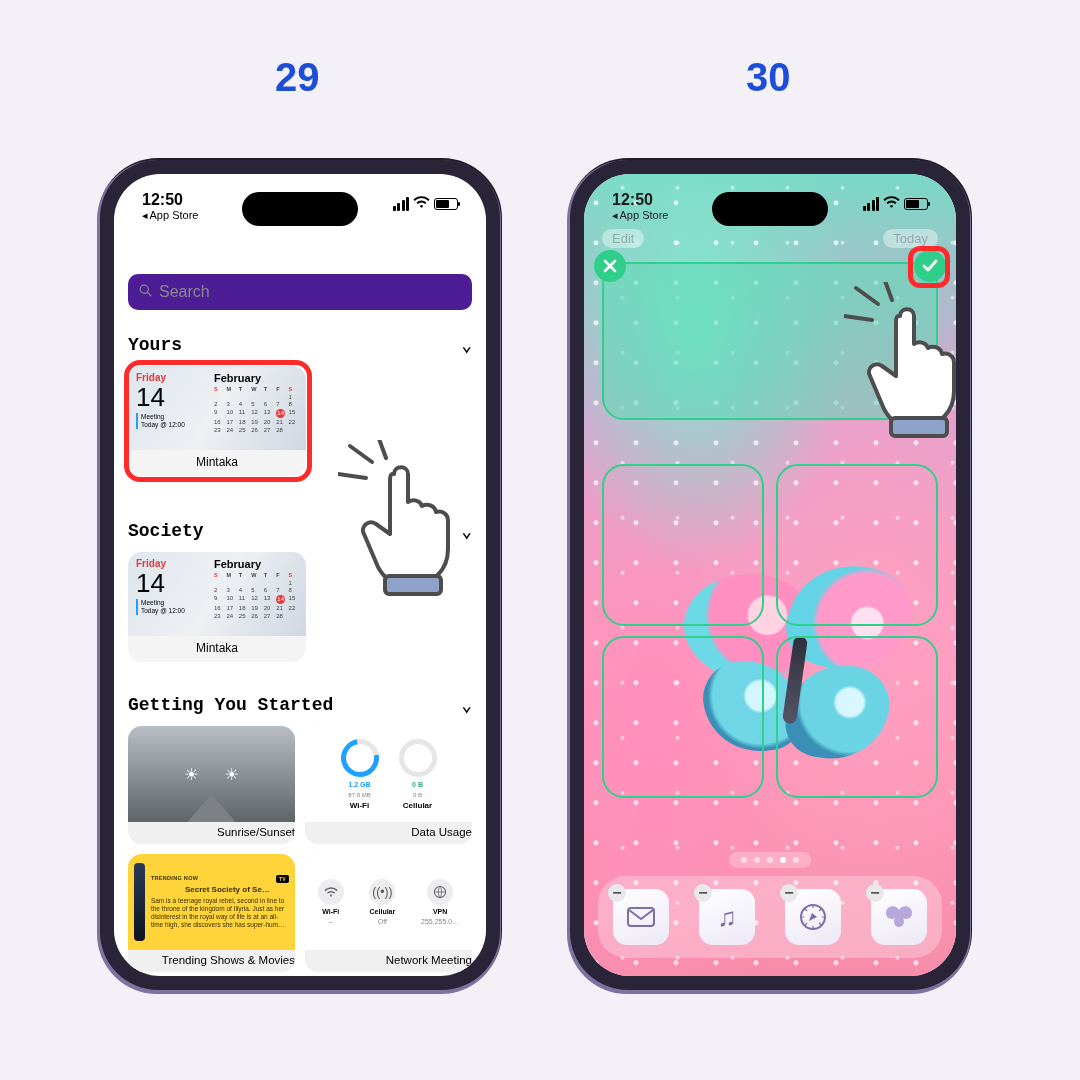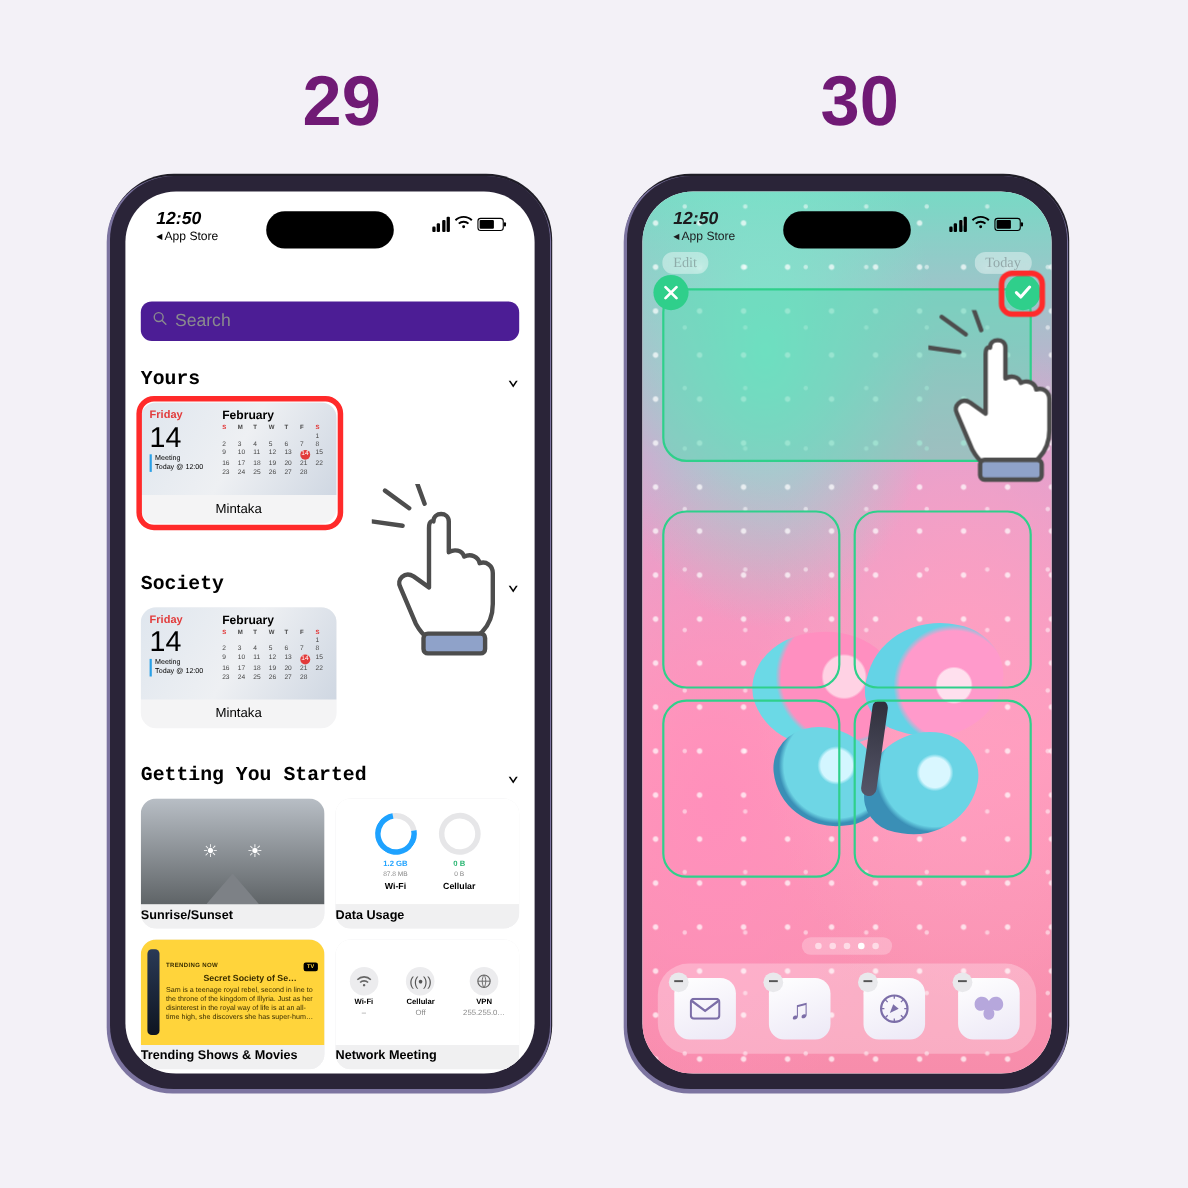--- a/index.html
+++ b/index.html
@@ -8,23 +8,23 @@
     width: 1080px;
     height: 1080px;
     background: #f3f1f7;
     font-family: -apple-system, "Helvetica Neue", Arial, sans-serif;
     position: relative;
     overflow: hidden;
   }
   .step-num {
     position: absolute;
     top: 55px;
-    font-size: 64px;
+    font-size: 40px;
     font-weight: 800;
-    color: #701a75;
+    color: #1d4ed8;
   }
   .step-29 { left: 275px; }
   .step-30 { left: 746px; }
 
   
   .phone {
     position: absolute;
     top: 160px;
     width: 400px;
     height: 830px;
@@ -64,21 +64,21 @@
     height: 44px;
     display: flex;
     justify-content: space-between;
     align-items: flex-start;
     padding: 6px 28px 0;
     font-size: 15px;
     font-weight: 700;
     z-index: 40;
   }
   .status-left { display:flex; flex-direction:column; line-height:1; gap:2px;}
-  .status-time { font-size:16px; font-weight:700;font-style:italic;}
+  .status-time { font-size:16px; font-weight:700;}
   .status-back { font-size:11px; font-weight:500; display:flex; align-items:center; gap:2px;}
   .status-icons { display:flex; align-items:center; gap:4px; margin-top:4px;}
   .bars { display:flex; align-items:flex-end; gap:1.5px;}
   .bars i { width:3px; background:#000; border-radius:1px; display:block;}
   .bars i:nth-child(1){height:5px;} .bars i:nth-child(2){height:8px;}
   .bars i:nth-child(3){height:11px;} .bars i:nth-child(4){height:14px;}
   .wifi-icn { font-size:15px; line-height:1; }
   .batt { width:24px; height:12px; border:1.5px solid #000; border-radius:3px; position:relative;}
   .batt::after{content:""; position:absolute; right:-3px; top:3px; width:2px; height:4px; background:#000; border-radius:1px;}
   .batt i{ position:absolute; left:1px; top:1px; bottom:1px; width:60%; background:#000; border-radius:1px;}
@@ -109,42 +109,42 @@
   .sec-imported { top:346px; }
   .sec-started { top:520px; }
 
   .widget-card {
     margin-top:10px; width:178px; border-radius:14px;
     background:#f4f4f5; overflow:hidden; font-size:10px;
     position:relative;
   }
   .widget-body{
     height:84px; display:flex; background:linear-gradient(120deg,#dfe6ee 0%,#eef0f3 50%,#cfd7e2 100%);
-    border-radius:12px 12px 0 0; padding:6px 8px; gap:8px;
+    border-radius:12px 12px 0 0; padding:6px 8px; gap:20px;
   }
   .wc-left{ flex:0 0 58px; }
   .wc-day{ color:#e23b3b; font-weight:700; font-size:10px;}
   .wc-date{ font-size:26px; font-weight:500; line-height:1; margin:1px 0 3px;}
   .wc-meet{ font-size:6.5px; border-left:2px solid #2aa0e6; padding-left:3px; line-height:1.2;}
   .wc-right{ flex:1; font-size:6px; }
   .wc-month{ font-weight:700; font-size:11px; margin-bottom:2px;}
   .mini-cal{ display:grid; grid-template-columns:repeat(7,1fr); gap:1.5px 3px; font-size:6px; color:#444;}
   .mini-cal .h{ font-weight:700; font-size:5.5px;}
   .mini-cal .s{ color:#e23b3b;}
   .mini-cal .today{ background:#e23b3b; color:#fff; border-radius:50%; width:9px; height:9px; display:inline-flex; align-items:center; justify-content:center;}
   .widget-label{ text-align:center; font-size:12px; font-weight:500; padding:5px 0 7px; }
 
   .hl-red{ position:absolute; border:5px solid #ff2a2a; border-radius:16px; z-index:60; pointer-events:none;}
   .hl-1{ top:186px; left:10px; width:188px; height:122px; }
 
   
   .gs-grid{ margin-top:10px; display:grid; grid-template-columns:1fr 1fr; gap:10px;}
   .gs-card{ background:#f0f0f1; border-radius:14px; overflow:hidden; height:118px; display:flex; flex-direction:column;}
   .gs-body{ flex:1; display:flex; align-items:center; justify-content:center; font-size:10px;}
-  .gs-label{ text-align:left; font-size:11.5px; font-weight:700; padding:4px 0 6px; background:#f0f0f1;}
+  .gs-label{ text-align:right; font-size:11.5px; font-weight:400; padding:4px 0 6px; background:#f0f0f1;}
   .gs-sun{ background:linear-gradient(180deg,#b8bec5 0%, #5f6467 100%); color:#fff; position:relative;}
   .sun-icns{ display:flex; gap:26px; font-size:16px;}
   .mtn{ position:absolute; bottom:0; left:50%; transform:translateX(-50%); width:48px; height:28px; background:#7d8186; clip-path:polygon(50% 0,100% 100%,0 100%);}
   .gs-data{ background:#fff; display:flex; gap:20px; align-items:center; justify-content:center;}
   .ring{ width:38px; height:38px; border-radius:50%; border:5px solid #1ea2ff; border-top-color:#e6e6e8; transform:rotate(35deg); position:relative;}
   .ring.cell{ border-color:#e6e6e8; }
   .gs-data .col{ display:flex; flex-direction:column; align-items:center; font-size:8px; gap:3px;}
   .gs-data .st{ font-size:7px; color:#1ea2ff; font-weight:700;}
   .gs-data .st.g{ color:#2bb673;}
   .gs-tv{ background:#ffd43b; display:flex; padding:6px; gap:6px;}
@@ -167,21 +167,21 @@
       linear-gradient(180deg,#78d9c5 0%, #dca2d1 30%, #ff9dbd 62%, #f78dab 100%);
   }
   .butterfly{ position:absolute; left:96px; top:370px; width:230px; height:230px; z-index:3;}
   .bf-body{ position:absolute; left:108px; top:92px; width:14px; height:88px; background:linear-gradient(#2f2f3b,#555568); border-radius:8px; transform:rotate(8deg);}
   .wing{ position:absolute; border-radius:60% 90% 50% 90%; }
   .wing.tl{ left:6px; top:28px; width:130px; height:110px; background:radial-gradient(circle at 65% 45%, #ffd2e4 0 18%, #ff8fc0 20% 55%, #6bd9e6 60% 100%); transform:rotate(-20deg);}
   .wing.tr{ left:110px; top:20px; width:120px; height:108px; background:radial-gradient(circle at 35% 50%, #ffe0ee 0 16%, #ff9acb 18% 52%, #64d3e6 58% 100%); transform:rotate(16deg) scaleX(-1);}
   .wing.bl{ left:24px; top:116px; width:96px; height:92px; background:radial-gradient(circle at 60% 40%, #d3f6ff 0 18%, #6ed6e5 22% 60%, #3a8fb6 66% 100%); transform:rotate(-6deg);}
   .wing.br{ left:108px; top:120px; width:100px; height:96px; background:radial-gradient(circle at 40% 38%, #d9f7ff 0 16%, #6ad4e5 20% 58%, #3a8fb6 64% 100%); transform:rotate(10deg) scaleX(-1);}
 
-  .edit-pill{ position:absolute; top:55px; font-size:13px; color:rgba(60,60,67,.35); font-weight:500; z-index:5; background:rgba(255,255,255,.4); padding:2px 10px; border-radius:14px; backdrop-filter:blur(4px);font-family:Liberation Serif, serif;}
+  .edit-pill{ position:absolute; top:55px; font-size:13px; color:rgba(60,60,67,.35); font-weight:500; z-index:5; background:rgba(255,255,255,.4); padding:2px 10px; border-radius:14px; backdrop-filter:blur(4px);}
   .edit-l{ left:18px;} .edit-r{ right:18px;}
 
   .wslot{ position:absolute; border:2.5px solid #2fd08b; border-radius:22px; z-index:6;}
   .wslot.wide{ left:18px; top:88px; width:336px; height:158px; background:rgba(95,216,182,.55);}
   .wslot.s1{ left:18px;  top:290px; width:162px; height:162px;}
   .wslot.s2{ left:192px; top:290px; width:162px; height:162px;}
   .wslot.s3{ left:18px;  top:462px; width:162px; height:162px;}
   .wslot.s4{ left:192px; top:462px; width:162px; height:162px;}
 
   .circ-btn{ position:absolute; top:76px; width:32px; height:32px; border-radius:50%; background:#2fcf8b; color:#fff; display:flex; align-items:center; justify-content:center; font-size:17px; font-weight:700; z-index:8;}

